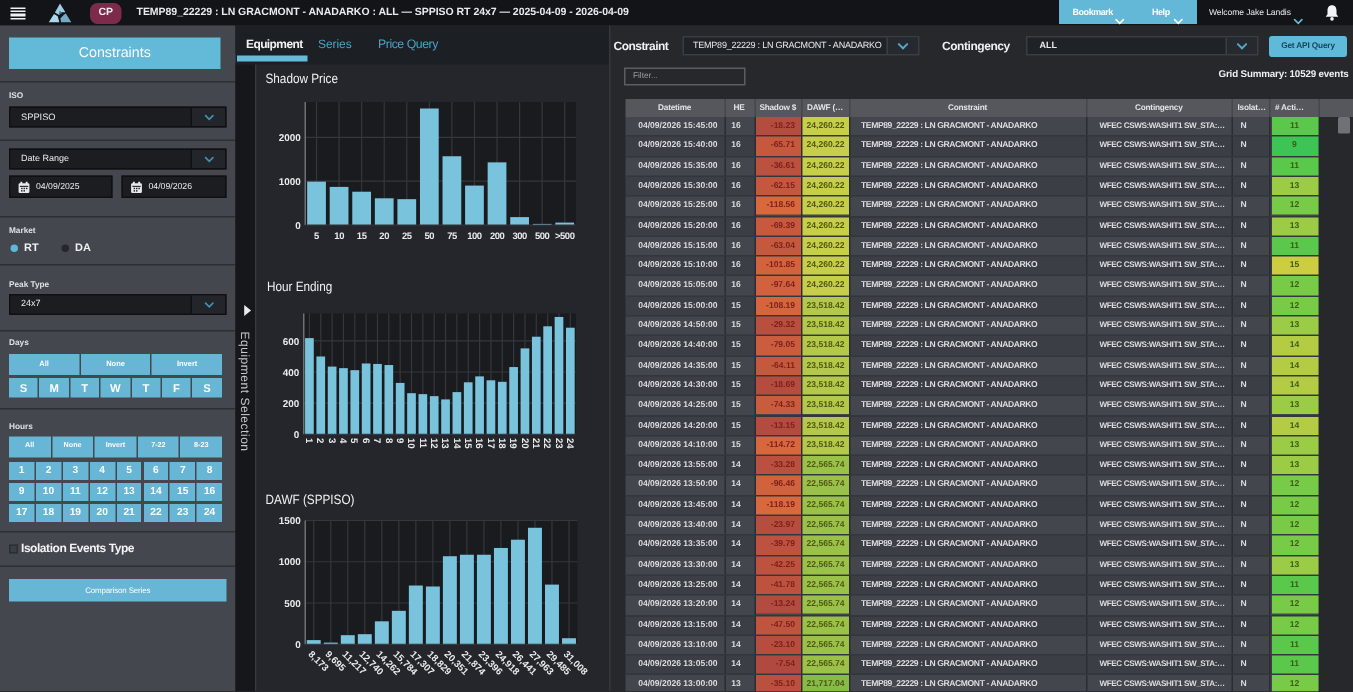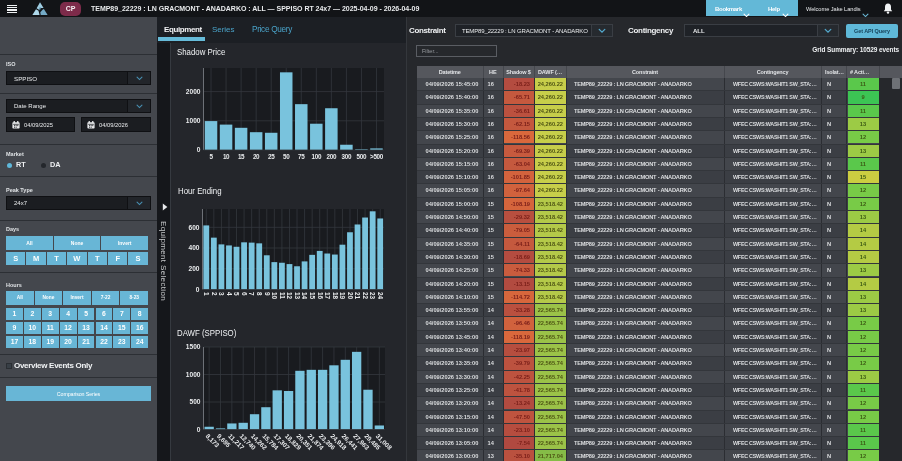--- a/index.html
+++ b/index.html
@@ -55,20 +55,21 @@
     </svg>
 <div class="abs" style="left:0;top:17px;width:157px;height:444px;background:#44474d"></div>
 <div class="abs" style="left:0;top:53.5px;width:157px;height:1px;background:#2c2f34"></div>
 <div class="abs" style="left:0;top:93px;width:157px;height:1px;background:#2c2f34"></div>
 <div class="abs" style="left:0;top:143.5px;width:157px;height:1px;background:#2c2f34"></div>
 <div class="abs" style="left:0;top:176px;width:157px;height:1px;background:#2c2f34"></div>
 <div class="abs" style="left:0;top:219.5px;width:157px;height:1px;background:#2c2f34"></div>
 <div class="abs" style="left:0;top:272px;width:157px;height:1px;background:#2c2f34"></div>
 <div class="abs" style="left:0;top:354px;width:157px;height:1px;background:#2c2f34"></div>
 <div class="abs" style="left:0;top:377px;width:157px;height:1px;background:#2c2f34"></div>
+<div class="abs" style="left:6px;top:25px;width:141px;height:21px;background:#63b9d8;display:flex;align-items:center;justify-content:center;color:#fbfdfe;font-size:9.5px;letter-spacing:0px;font-weight:normal">Constraints</div>
 <div class="abs" style="left:157px;top:36px;width:3px;height:6px;background:#63b9d8"></div>
 <div class="abs lab" style="left:6px;top:61px">ISO</div>
 <div class="abs field" style="left:6px;top:71px;width:145px;height:14px">
 <span style="padding-left:7px;font-size:6.2px">SPPISO</span>
       <span class="chv">
         <svg width="7" height="7" viewBox="0 0 10 10">
           <path d="M1.5 3 L5 6.5 L8.5 3" stroke="#478fb2" stroke-width="1.6" fill="none" stroke-linecap="round"></path>
         </svg>
       </span>
     </div>
@@ -157,21 +158,21 @@
 <div class="abs" style="left:131.3px;top:321.5px;width:16.9px;height:12.5px;background:#68b6d6;display:flex;align-items:center;justify-content:center;color:#fdfefe;font-size:6.8px;letter-spacing:0px;font-weight:bold">16</div>
 <div class="abs" style="left:6.0px;top:335.5px;width:16.9px;height:12.5px;background:#68b6d6;display:flex;align-items:center;justify-content:center;color:#fdfefe;font-size:6.8px;letter-spacing:0px;font-weight:bold">17</div>
 <div class="abs" style="left:23.9px;top:335.5px;width:16.9px;height:12.5px;background:#68b6d6;display:flex;align-items:center;justify-content:center;color:#fdfefe;font-size:6.8px;letter-spacing:0px;font-weight:bold">18</div>
 <div class="abs" style="left:41.8px;top:335.5px;width:16.9px;height:12.5px;background:#68b6d6;display:flex;align-items:center;justify-content:center;color:#fdfefe;font-size:6.8px;letter-spacing:0px;font-weight:bold">19</div>
 <div class="abs" style="left:59.7px;top:335.5px;width:16.9px;height:12.5px;background:#68b6d6;display:flex;align-items:center;justify-content:center;color:#fdfefe;font-size:6.8px;letter-spacing:0px;font-weight:bold">20</div>
 <div class="abs" style="left:77.6px;top:335.5px;width:16.9px;height:12.5px;background:#68b6d6;display:flex;align-items:center;justify-content:center;color:#fdfefe;font-size:6.8px;letter-spacing:0px;font-weight:bold">21</div>
 <div class="abs" style="left:95.5px;top:335.5px;width:16.9px;height:12.5px;background:#68b6d6;display:flex;align-items:center;justify-content:center;color:#fdfefe;font-size:6.8px;letter-spacing:0px;font-weight:bold">22</div>
 <div class="abs" style="left:113.4px;top:335.5px;width:16.9px;height:12.5px;background:#68b6d6;display:flex;align-items:center;justify-content:center;color:#fdfefe;font-size:6.8px;letter-spacing:0px;font-weight:bold">23</div>
 <div class="abs" style="left:131.3px;top:335.5px;width:16.9px;height:12.5px;background:#68b6d6;display:flex;align-items:center;justify-content:center;color:#fdfefe;font-size:6.8px;letter-spacing:0px;font-weight:bold">24</div>
 <div class="abs" style="left:6px;top:363px;width:6px;height:6px;background:#383f46;border:1px solid #2a2e33;box-sizing:border-box"></div>
-<div class="abs" style="left:14px;top:361px;color:#f2f4f6;font-size:8px;font-weight:bold;letter-spacing:-0.3px">Overview Events Only</div>
+<div class="abs" style="left:14px;top:361px;color:#f2f4f6;font-size:8px;font-weight:bold;letter-spacing:-0.3px">Isolation Events Type</div>
 <div class="abs" style="left:6px;top:386px;width:145px;height:15px;background:#68b6d6;display:flex;align-items:center;justify-content:center;color:#fdfefe;font-size:5.3px;letter-spacing:-0.1px;font-weight:normal">Comparison Series</div>
 <div class="abs" style="left:157px;top:17px;width:249px;height:444px;background:#24262b"></div>
 <div class="abs" style="left:157px;top:17px;width:249px;height:26px;background:#1c1f24"></div>
 <div class="abs" style="left:164px;top:25px;color:#f2f3f5;font-size:8px;font-weight:bold;letter-spacing:-0.4px">Equipment</div>
 <div class="abs" style="left:212px;top:25px;color:#4aa3c9;font-size:8px;letter-spacing:-0.05px">Series</div>
 <div class="abs" style="left:252px;top:25px;color:#4aa3c9;font-size:8.2px;letter-spacing:-0.3px">Price Query</div>
 <div class="abs" style="left:158px;top:36.5px;width:47px;height:4.5px;background:#66bbd9"></div>
 <div class="abs" style="left:157px;top:43px;width:13px;height:418px;background:#15171b;border-right:1px solid #363a40;box-sizing:content-box"></div>
 <svg class="abs" style="left:162px;top:203px" width="6" height="8" viewBox="0 0 6 8">
       <path d="M0.8 0.4 L5.4 4 L0.8 7.6 Z" fill="#e8eaec"></path>

